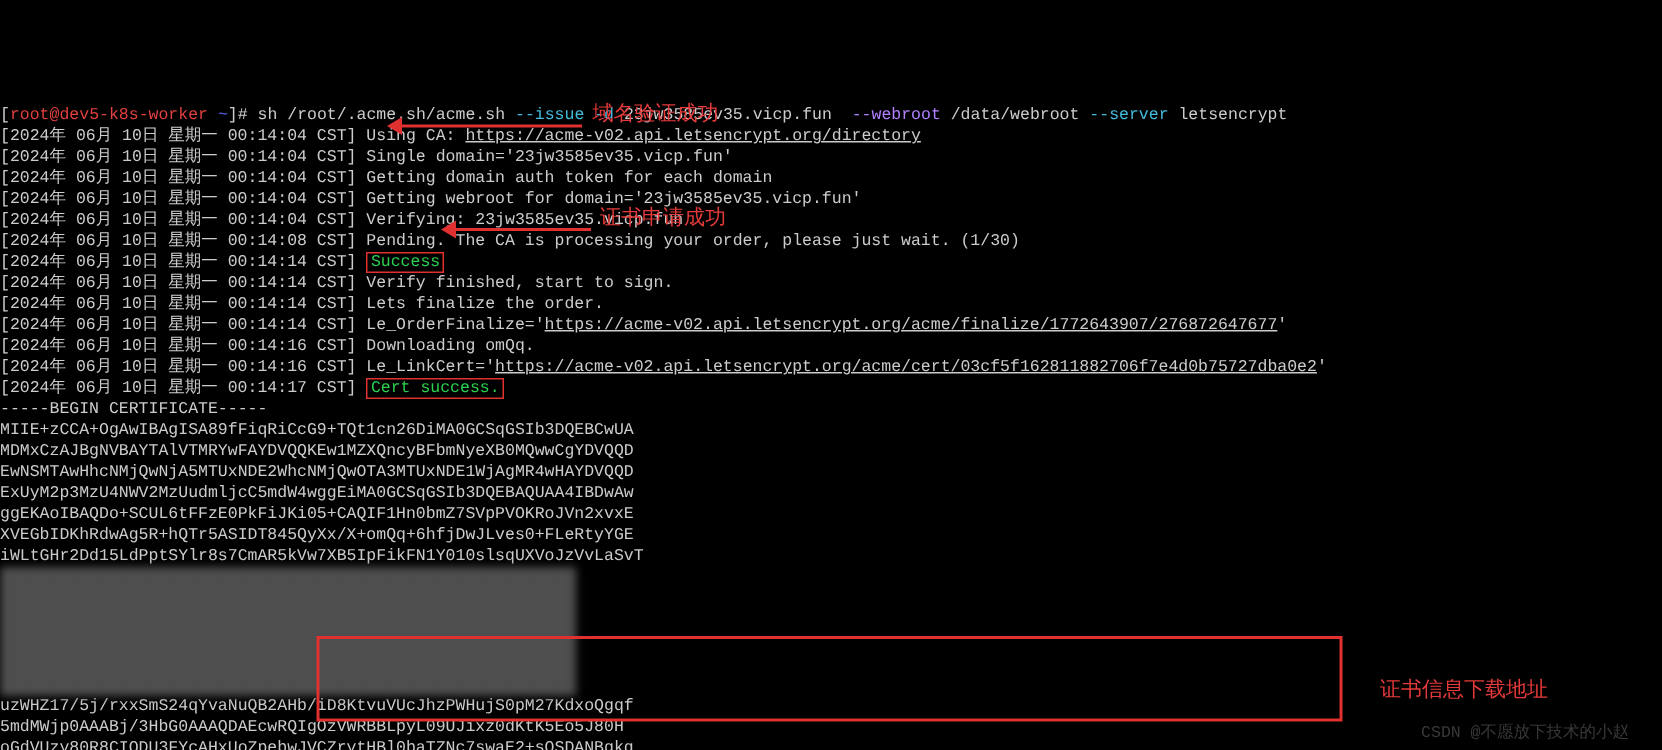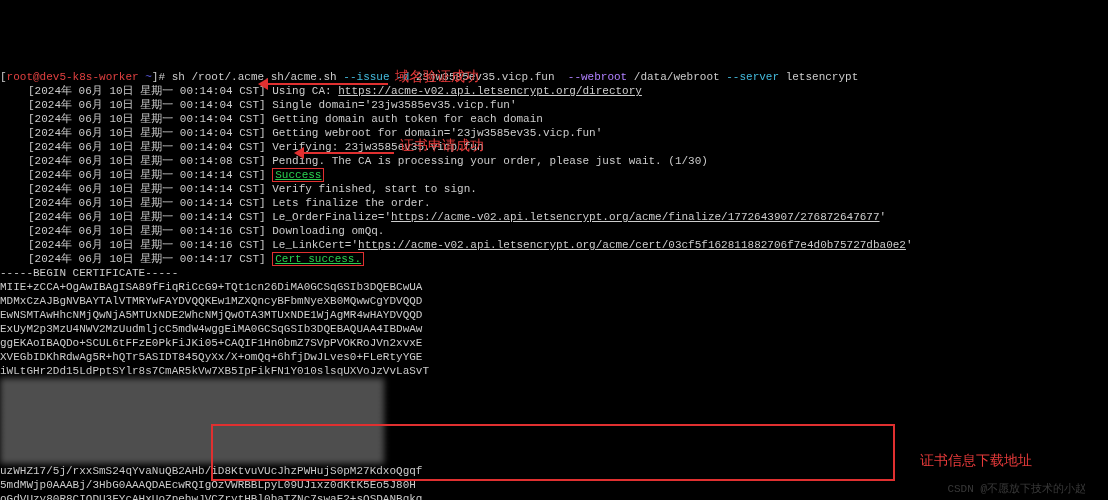--- a/index.html
+++ b/index.html
@@ -14,29 +14,28 @@
     overflow:hidden;
     position:relative;
     white-space:pre;
   }
   .term { padding:0; }
   .prompt-user { color:#e04040; }
   .prompt-path { color:#6060f0; }
   .cmd { color:#ccc;text-align:right; }
   .opt1 { color:#4bd; }
   .opt2 { color:#b080ff; }
-  .ts { color:#ccc;padding-left:28px; }
+  .ts { color:#ccc; }
   .link { color:#ccc; text-decoration:underline;font-family:Liberation Mono, monospace; }
   .green-box {
     border:1px solid #e03030;
     color:#2bd050;
     padding:0 2px;
     display:inline-block;
     line-height:12px;
-    text-decoration:underline;
   }
   .arrow {
     position:absolute;
     height:14px;
     pointer-events:none;
   }
   .arrow-line {
     position:absolute;
     top:6px;
     height:2px;

